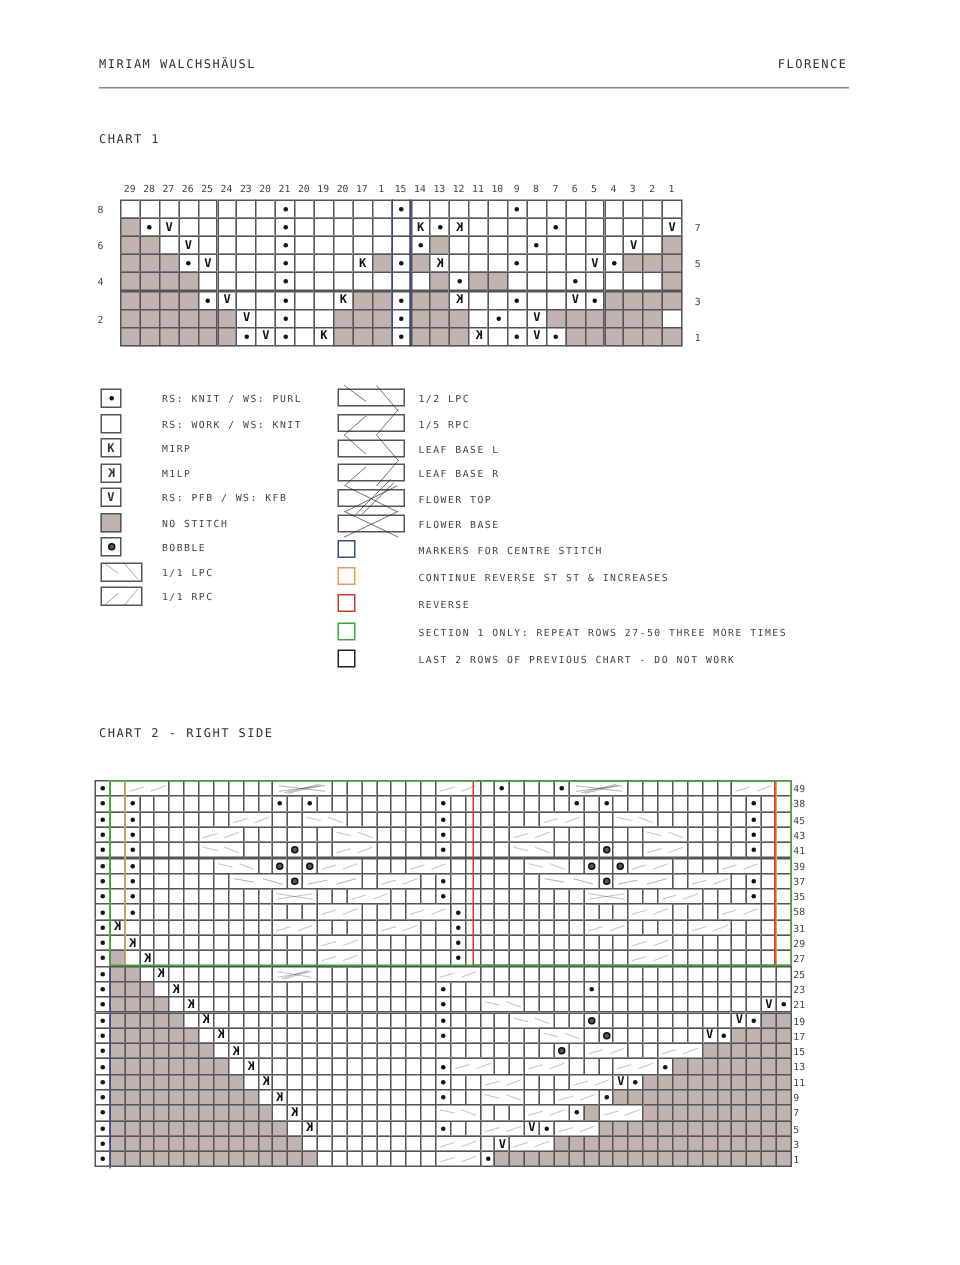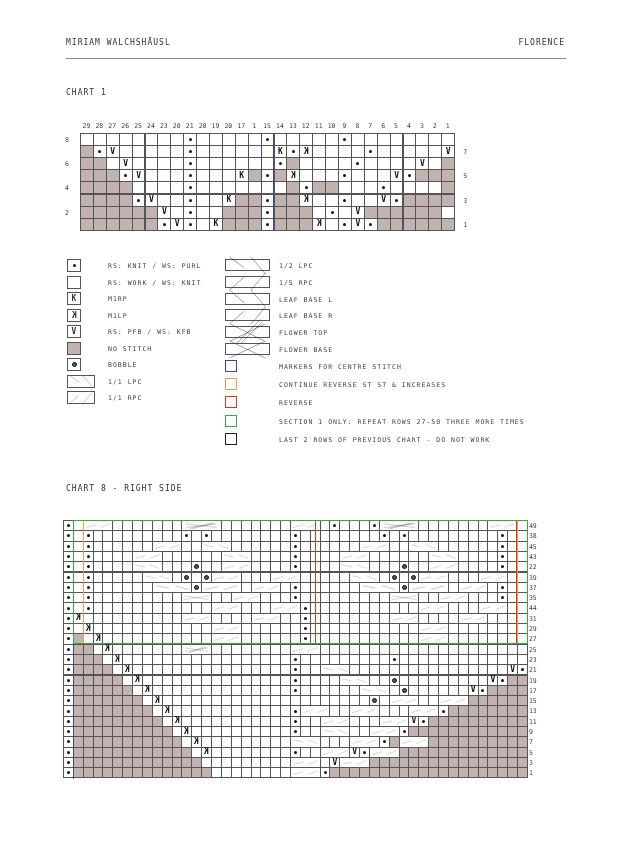--- a/index.html
+++ b/index.html
@@ -489,21 +489,21 @@
     <div class="leg-box" style="left:225px;top:378.1px;width:12px;height:12px;border:1.5px solid #e8a050;"></div>
     <div class="leg-txt" style="left:279px;top:381.1px;">CONTINUE REVERSE ST ST &amp; INCREASES</div>
     <div class="leg-box" style="left:225px;top:396.4px;width:12px;height:12px;border:1.5px solid #cc3a2a;"></div>
     <div class="leg-txt" style="left:279px;top:399.4px;">REVERSE</div>
     <div class="leg-box" style="left:225px;top:414.70000000000005px;width:12px;height:12px;border:1.5px solid #3aa83a;"></div>
     <div class="leg-txt" style="left:279px;top:417.70000000000005px;">SECTION 1 ONLY: REPEAT ROWS 27-50 THREE MORE TIMES</div>
     <div class="leg-box" style="left:225px;top:433px;width:12px;height:12px;border:1.5px solid #222222;"></div>
     <div class="leg-txt" style="left:279px;top:436px;">LAST 2 ROWS OF PREVIOUS CHART - DO NOT WORK</div>
   </div>
 
-<div class="sect" style="top:484px;">CHART 8 - RIGHT SIDE</div>
+<div class="sect" style="top:484px;">CHART 2 - RIGHT SIDE</div>
 <div id="chart2">
     <div class="cell" style="left:63px;top:520px;width:10.87px;height:11.3px;">
       <span class="dot"></span>
     </div>
     <div class="cell" style="left:72.87px;top:520px;width:10.87px;height:11.3px;"></div>
     <div class="cell" style="left:82.74px;top:520px;width:10.87px;height:11.3px;"></div>
     <div class="cell" style="left:92.61px;top:520px;width:10.87px;height:11.3px;"></div>
     <div class="cell" style="left:102.47999999999999px;top:520px;width:10.87px;height:11.3px;"></div>
     <div class="cell" style="left:112.35px;top:520px;width:10.87px;height:11.3px;"></div>
     <div class="cell" style="left:122.22px;top:520px;width:10.87px;height:11.3px;"></div>
@@ -782,21 +782,21 @@
     <div class="cell" style="left:447.92999999999995px;top:561.2px;width:10.87px;height:11.3px;"></div>
     <div class="cell" style="left:457.79999999999995px;top:561.2px;width:10.87px;height:11.3px;"></div>
     <div class="cell" style="left:467.66999999999996px;top:561.2px;width:10.87px;height:11.3px;"></div>
     <div class="cell" style="left:477.53999999999996px;top:561.2px;width:10.87px;height:11.3px;"></div>
     <div class="cell" style="left:487.40999999999997px;top:561.2px;width:10.87px;height:11.3px;"></div>
     <div class="cell" style="left:497.28px;top:561.2px;width:10.87px;height:11.3px;">
       <span class="dot"></span>
     </div>
     <div class="cell" style="left:507.15px;top:561.2px;width:10.87px;height:11.3px;"></div>
     <div class="cell" style="left:517.02px;top:561.2px;width:10.87px;height:11.3px;"></div>
-    <div class="lbl" style="left:528.89px;top:563.2px;width:12px;text-align:left;">22</div>
+    <div class="lbl" style="left:528.89px;top:563.2px;width:12px;text-align:left;">41</div>
     <div class="cell" style="left:63px;top:571.5px;width:10.87px;height:11.3px;">
       <span class="dot"></span>
     </div>
     <div class="cell" style="left:72.87px;top:571.5px;width:10.87px;height:11.3px;"></div>
     <div class="cell" style="left:82.74px;top:571.5px;width:10.87px;height:11.3px;">
       <span class="dot"></span>
     </div>
     <div class="cell" style="left:92.61px;top:571.5px;width:10.87px;height:11.3px;"></div>
     <div class="cell" style="left:102.47999999999999px;top:571.5px;width:10.87px;height:11.3px;"></div>
     <div class="cell" style="left:112.35px;top:571.5px;width:10.87px;height:11.3px;"></div>
@@ -1012,21 +1012,21 @@
     <div class="cell" style="left:428.19px;top:602.4px;width:10.87px;height:11.3px;"></div>
     <div class="cell" style="left:438.05999999999995px;top:602.4px;width:10.87px;height:11.3px;"></div>
     <div class="cell" style="left:447.92999999999995px;top:602.4px;width:10.87px;height:11.3px;"></div>
     <div class="cell" style="left:457.79999999999995px;top:602.4px;width:10.87px;height:11.3px;"></div>
     <div class="cell" style="left:467.66999999999996px;top:602.4px;width:10.87px;height:11.3px;"></div>
     <div class="cell" style="left:477.53999999999996px;top:602.4px;width:10.87px;height:11.3px;"></div>
     <div class="cell" style="left:487.40999999999997px;top:602.4px;width:10.87px;height:11.3px;"></div>
     <div class="cell" style="left:497.28px;top:602.4px;width:10.87px;height:11.3px;"></div>
     <div class="cell" style="left:507.15px;top:602.4px;width:10.87px;height:11.3px;"></div>
     <div class="cell" style="left:517.02px;top:602.4px;width:10.87px;height:11.3px;"></div>
-    <div class="lbl" style="left:528.89px;top:604.4px;width:12px;text-align:left;">44</div>
+    <div class="lbl" style="left:528.89px;top:604.4px;width:12px;text-align:left;">58</div>
     <div class="cell" style="left:63px;top:612.7px;width:10.87px;height:11.3px;">
       <span class="dot"></span>
     </div>
     <div class="cell" style="left:72.87px;top:612.7px;width:10.87px;height:11.3px;">
       <span style="font-weight:bold;font-size:8px;transform:scaleX(-1);display:inline-block;">K</span>
     </div>
     <div class="cell" style="left:82.74px;top:612.7px;width:10.87px;height:11.3px;"></div>
     <div class="cell" style="left:92.61px;top:612.7px;width:10.87px;height:11.3px;"></div>
     <div class="cell" style="left:102.47999999999999px;top:612.7px;width:10.87px;height:11.3px;"></div>
     <div class="cell" style="left:112.35px;top:612.7px;width:10.87px;height:11.3px;"></div>

